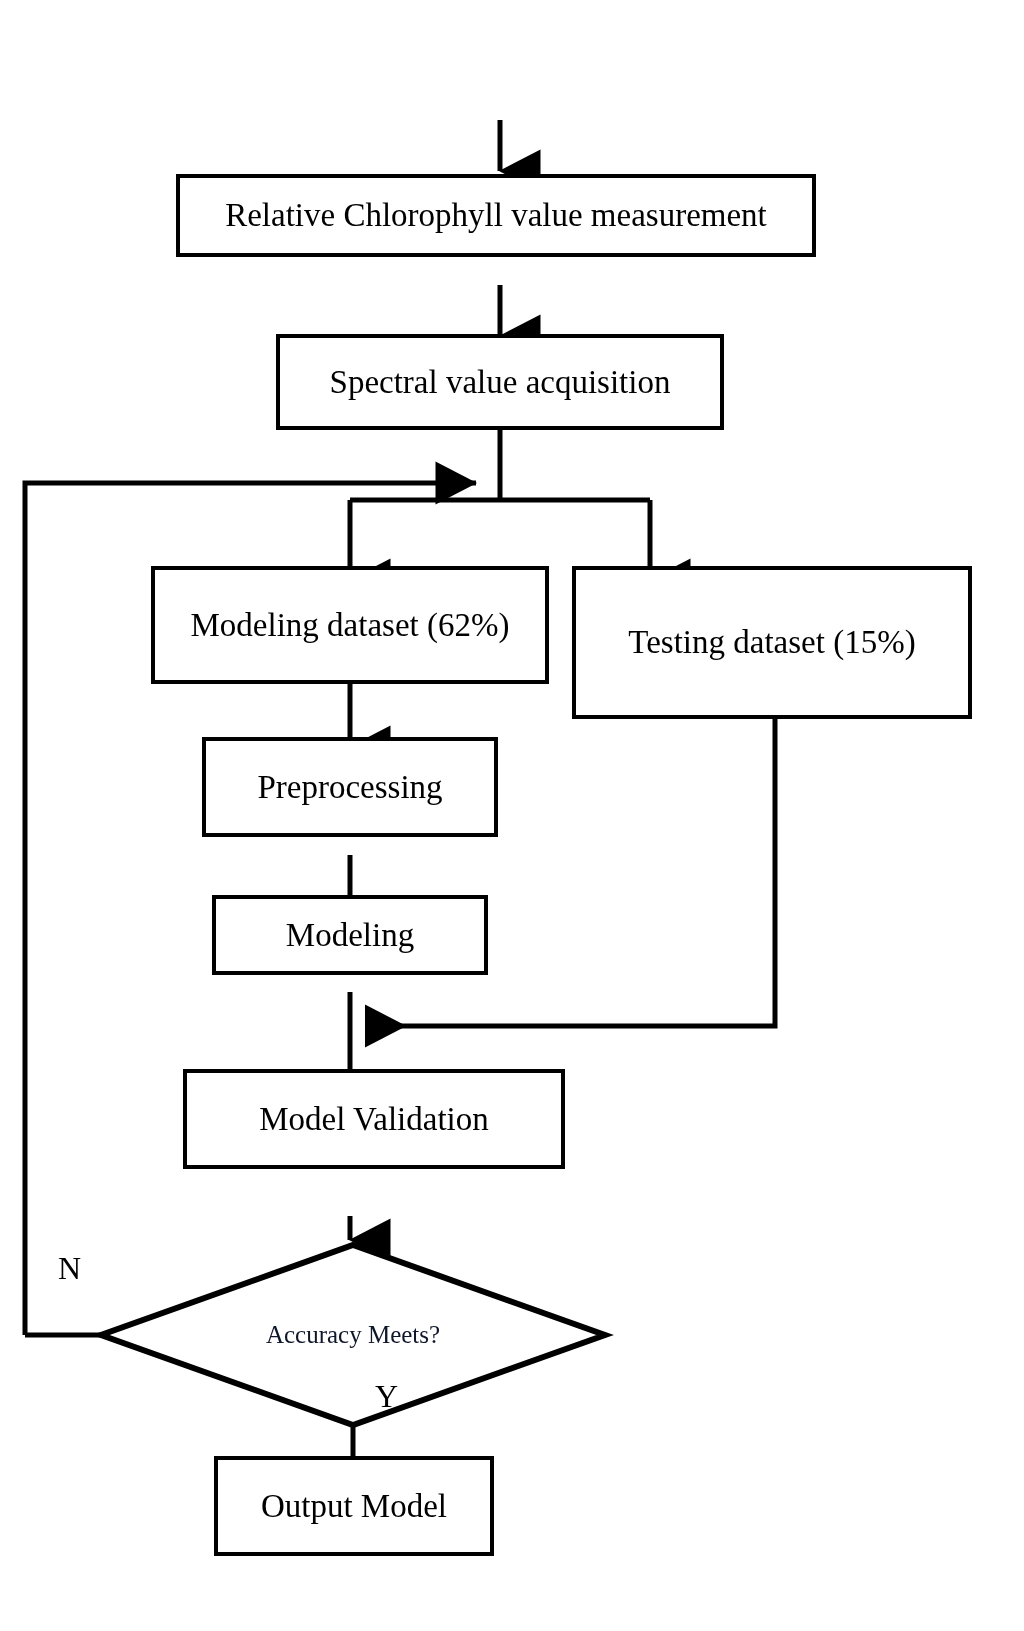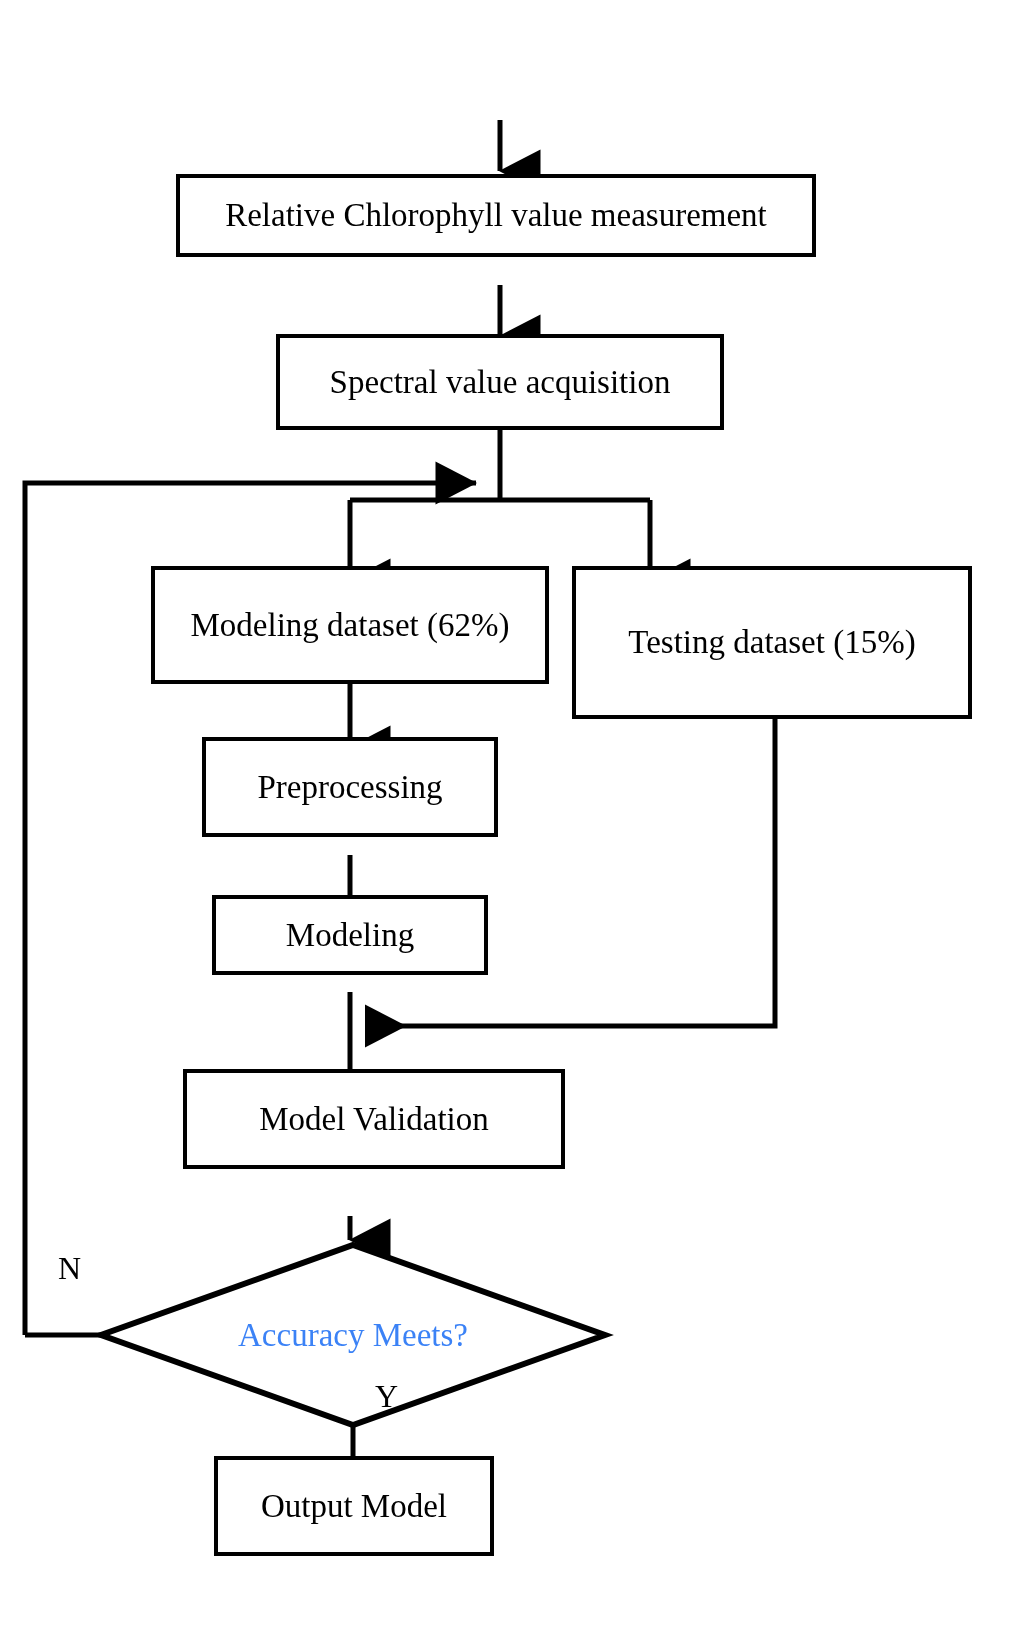--- a/index.html
+++ b/index.html
@@ -41,22 +41,22 @@
     display: block;
     white-space: nowrap;
     font-size: 33px;
   }
   .decision-label {
     position: absolute;
     display: flex;
     align-items: center;
     justify-content: center;
     text-align: center;
-    color: #3b82f6;
-    font-size: 33px;
+    color: #0f172a;
+    font-size: 25px;
     white-space: nowrap;
     pointer-events: none;
   }
   .branch-label {
     position: absolute;
     color: #000000;
     font-size: 32px;
     line-height: 1;
     white-space: nowrap;
   }

